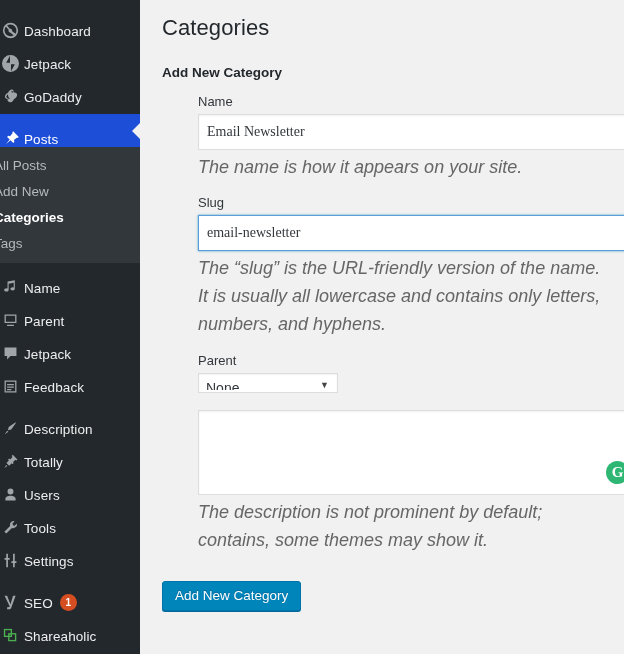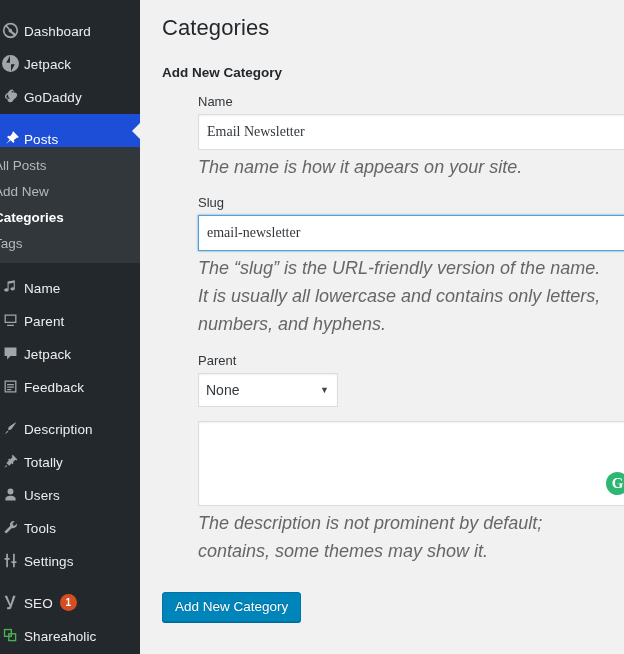--- a/index.html
+++ b/index.html
@@ -181,21 +181,21 @@
 
   .select-wrap {
     position: relative;
     display: inline-block;
   }
   select.select-input {
     -webkit-appearance: none;
     -moz-appearance: none;
     appearance: none;
     width: 140px;
-    height: 34px;
+    height: 20px;
     padding: 2px 24px 2px 7px;
     font-family: "Liberation Sans", sans-serif;
     font-size: 14px;
     color: #32373c;
     background: #fff;
     border: 1px solid #ddd;
     border-radius: 0;
     box-shadow: inset 0 1px 2px rgba(0,0,0,.06);
     outline: none;
     line-height: 24px;

